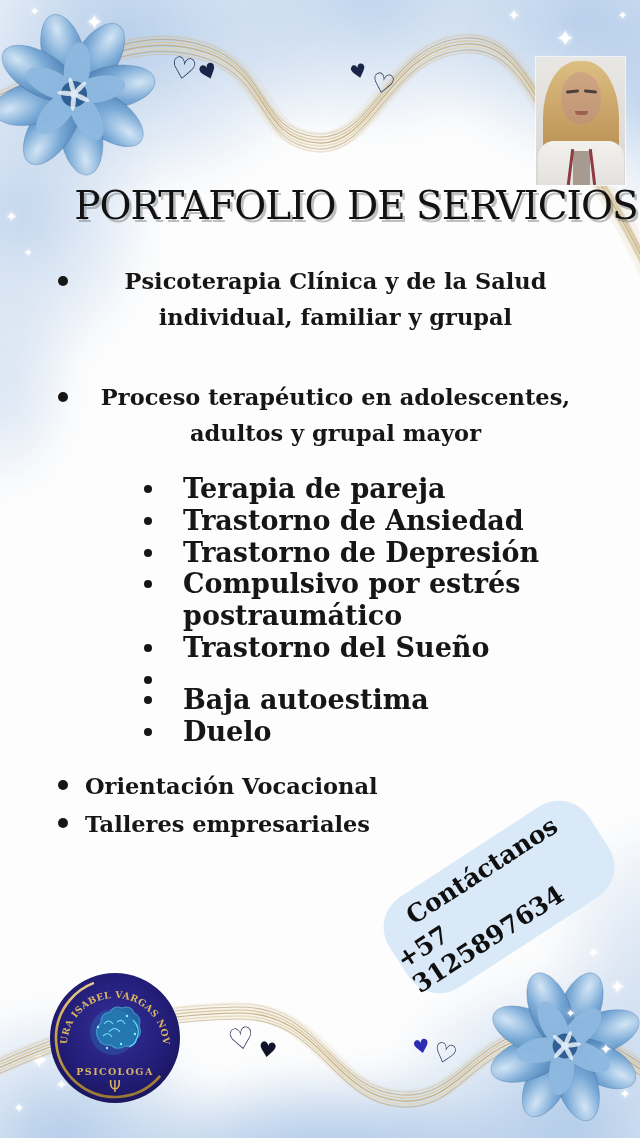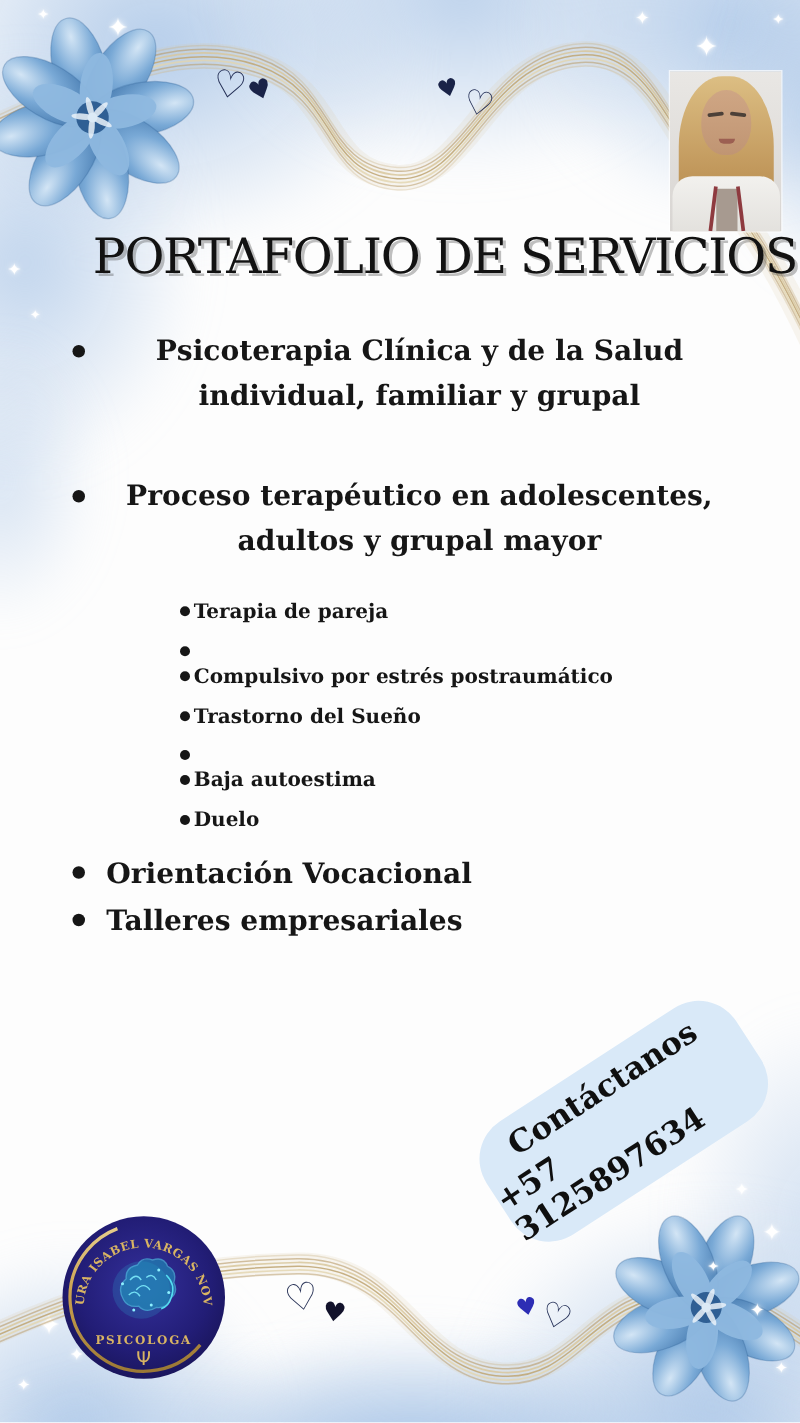--- a/index.html
+++ b/index.html
@@ -38,23 +38,23 @@
   
   .title { position:absolute; left:0; top:183px; width:100%; text-align:center; z-index:7;
     font-size:39px; font-weight:normal; letter-spacing:-1px; color:#121212;
     text-shadow:2.5px 2.5px 0 rgba(90,90,90,.38);margin-left:36px; }
   
   .list { position:absolute; left:58px; top:263px; width:528px; color:#161616; z-index:7; }
   .item { display:flex; gap:17px; font-size:22.5px; font-weight:bold; line-height:36px; }
   .item .txt { max-width:505px;text-align:center; }
   .dot { flex:0 0 auto; width:10px; height:10px; border-radius:50%; background:#161616; margin-top:13px; }
   .m2 { margin-top:44px; }
-  .m3 { margin-top:8px; }
+  .m3 { margin-top:20px; }
   .sublist { margin:22px 0 4px 86px; }
-  .subitem { display:flex; gap:3px; font-size:16px; font-weight:bold; line-height:31.8px; }
+  .subitem { display:flex; gap:31px; font-size:27px; font-weight:bold; line-height:31.8px; }
   .subdot { flex:0 0 auto; width:8px; height:8px; border-radius:50%; background:#161616; margin-top:12px; }
   .tall { line-height:38px; }
   
   .pill { position:absolute; left:380px; top:843px; width:238px; height:108px; z-index:6;
     background:#d9e9f8; border-radius:36px; transform:rotate(-33deg);
     display:flex; flex-direction:column; align-items:center; justify-content:center; gap:3px; }
   .pill span { font-size:25px; font-weight:bold; color:#0f0f0f; line-height:1.15; }
   
   .logo { position:absolute; left:49px; top:972px; width:132px; height:132px; z-index:7; }
 </style>
@@ -192,20 +192,25 @@
       <span class="dot"></span>
       <span class="txt">Proceso terapéutico en adolescentes, adultos y grupal mayor</span>
     </div>
     <div class="sublist">
       <div class="subitem">
           <span class="subdot"></span>
           <span>Terapia de pareja</span>
         </div>
       <div class="subitem">
           <span class="subdot"></span>
+          <span>Trastorno de Ansiedad</span>
+        </div>
+      <div class="subitem">
+          <span class="subdot"></span>
+          <span>Trastorno de Depresión</span>
         </div>
       <div class="subitem">
           <span class="subdot"></span>
           <span>Compulsivo por estrés postraumático</span>
         </div>
       <div class="subitem">
           <span class="subdot"></span>
           <span>Trastorno del Sueño</span>
         </div>
       <div class="subitem">

